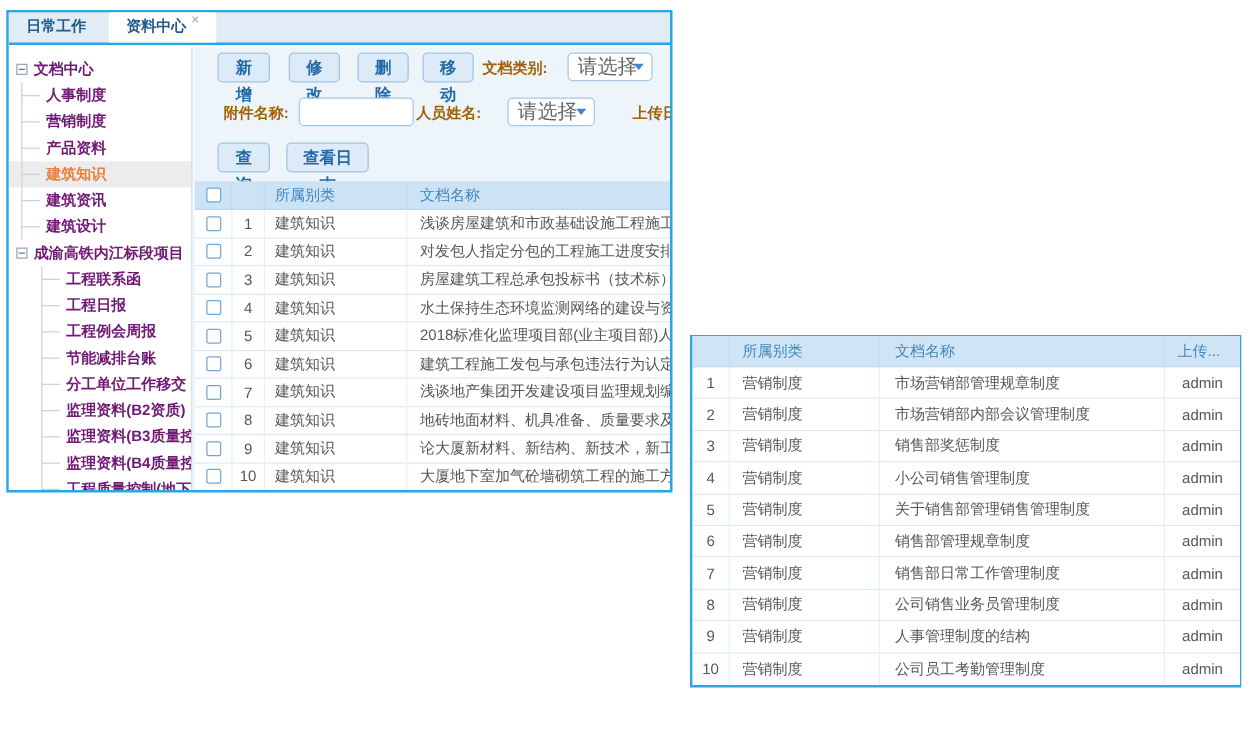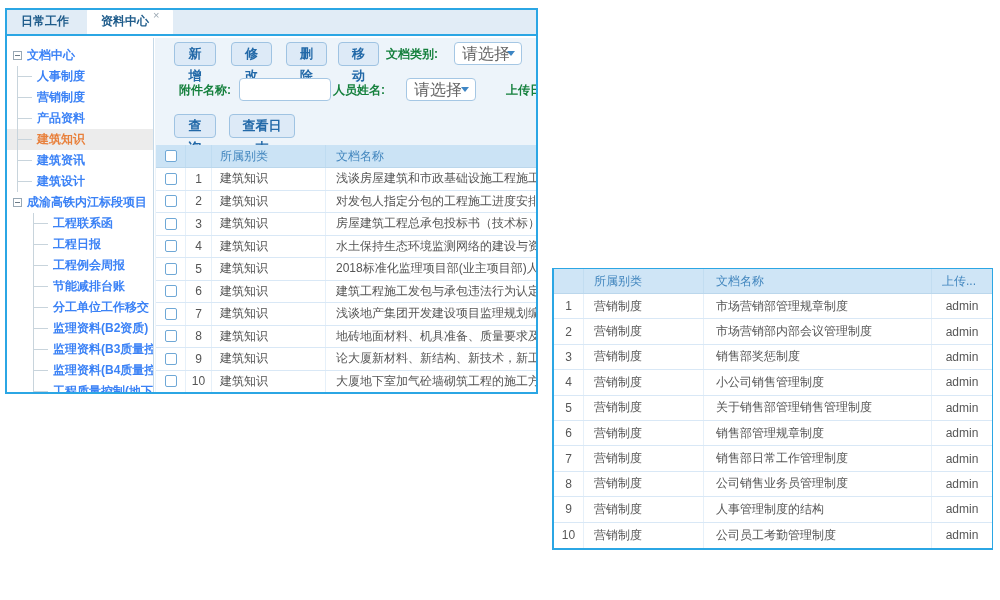--- a/index.html
+++ b/index.html
@@ -15,21 +15,21 @@
   .tab { height:26px; line-height:26px; padding:0 14px; font-size:12px; font-weight:bold;
     color:#1F5C8B; cursor:default; position:relative; }
   .tab.active { background:#fff; border-top-left-radius:4px; border-top-right-radius:4px; margin-left:4px; }
   .tab .close-x { font-size:11px; color:#9AA7B2; position:relative; top:-6px; margin-left:4px; font-weight:normal; }
 
   
   .sidebar { position:absolute; left:0; top:28px; bottom:0; width:147px;
     background:#fff; border-right:1px solid #C5D9E8; overflow:hidden; }
   .tree { position:relative; padding-top:7px; }
   .tree-item { position:relative; height:21px; line-height:21px; font-size:12px;
-    font-weight:bold; color:#3b82f6; white-space:nowrap; cursor:pointer; }
+    font-weight:bold; color:#701a75; white-space:nowrap; cursor:pointer; }
   .tree-item.selected { background:#ECECEC; color:#E8803C; }
   .tree-item .minus-box { position:absolute; left:6px; top:6px; width:9px; height:9px;
     border:1px solid #98A8B5; background:#fff; }
   .tree-item .minus-box::before { content:""; position:absolute; left:1px; right:1px; top:3px;
     border-top:1px solid #6B7B88; }
   .tree-item.branch { padding-left:20px; }
   .tree-item.leaf  { padding-left:30px; }
   .tree-item.leaf::before { content:""; position:absolute; left:10px; top:0; bottom:0;
     border-left:1px solid #C8D4DC; }
   .tree-item.leaf::after { content:""; position:absolute; left:10px; width:15px; top:10px;
@@ -40,21 +40,21 @@
   .tree-item.leaf2::after { content:""; position:absolute; left:26px; width:15px; top:10px;
     border-top:1px solid #C8D4DC; }
 
   
   .panel-main { position:absolute; left:148px; top:28px; right:0; bottom:0;
     background:#EDF4FA; overflow:hidden; }
   .btn { position:absolute; height:24px; line-height:22px; padding:0 11px;
     background:#DDEAF7; border:1px solid #9FC3E2; border-radius:4px;
     font-size:13px; font-weight:bold; color:#2269A8; text-align:center; cursor:pointer; }
   .flabel { position:absolute; height:24px; line-height:24px; font-size:12px;
-    font-weight:bold; color:#15803d; white-space:nowrap; }
+    font-weight:bold; color:#a16207; white-space:nowrap; }
   .tinput { position:absolute; height:23px; background:#fff; border:1px solid #A5C7E4;
     border-radius:4px; font-size:12px; color:#555; padding:0 6px; }
   .dropdown { position:absolute; height:23px; background:#fff; border:1px solid #A5C7E4;
     border-radius:4px; font-size:16px; color:#666; line-height:21px; padding:0 18px 0 7px;
     cursor:pointer; white-space:nowrap; }
   .dropdown .caret { position:absolute; right:6px; top:8px; width:0; height:0;
     border-left:4px solid transparent; border-right:4px solid transparent;
     border-top:5px solid #3E86C4; }
 
   

